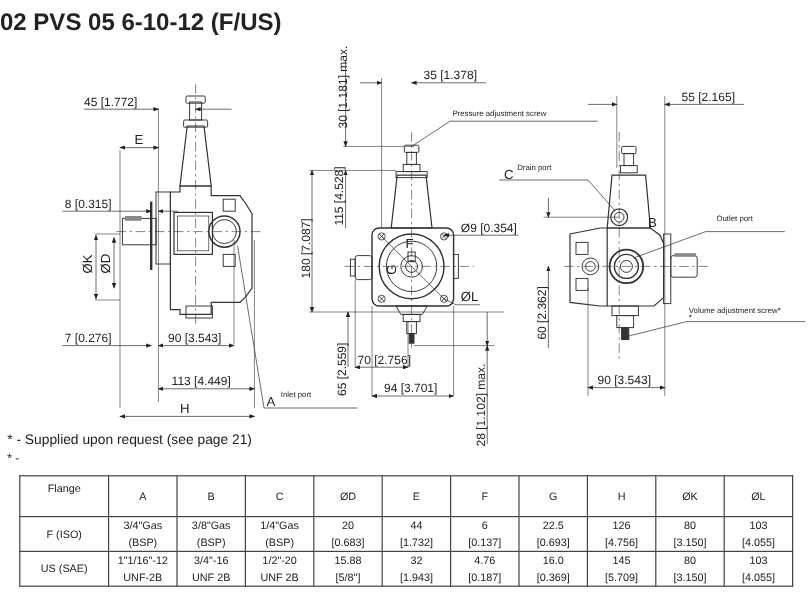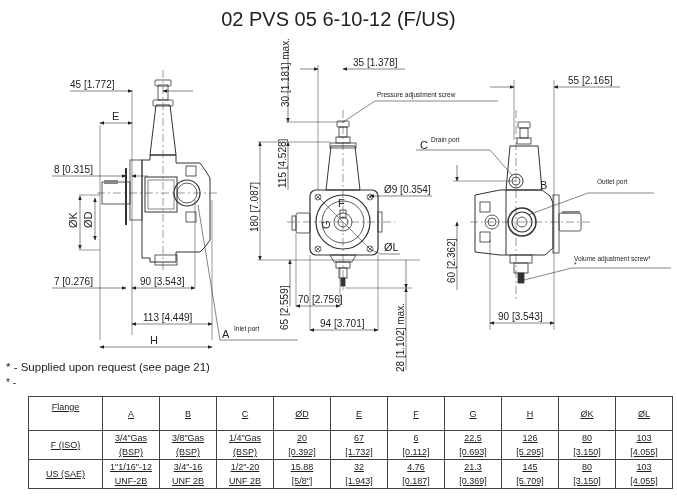--- a/index.html
+++ b/index.html
@@ -1,24 +1,24 @@
 <!DOCTYPE html>
 <html><head>
 <meta charset="utf-8">
 <style>
   html,body{margin:0;padding:0;background:#fff;}
   body{width:677px;height:496px;position:relative;overflow:hidden;font-family:"Liberation Sans",sans-serif;color:#222;}
-  .title{position:absolute;left:0;top:8px;width:677px;text-align:center;font-size:20px;color:#222;}
+  .title{position:absolute;left:0;top:8px;width:677px;font-size:20px;color:#222;font-weight:bold;}
   svg.drawing{position:absolute;left:0;top:0;}
   svg text{font-family:"Liberation Sans",sans-serif;fill:#222;}
   .dim{font-size:10px;}
   .lbl{font-size:6.5px;}
   .let{font-size:11px;}
   .note{position:absolute;left:6px;font-size:11.5px;color:#222;}
-  table.spec{position:absolute;left:28px;top:396px;border-collapse:collapse;font-size:9px;color:#222;text-decoration:underline;}
+  table.spec{position:absolute;left:16px;top:396px;border-collapse:collapse;font-size:9px;color:#222;}
   table.spec td,table.spec th{border:1px solid #444;text-align:center;font-weight:normal;padding:0;line-height:14px;}
   table.spec th{height:30px;}
   table.spec td{height:28px;}
   .c0{width:73px}.c1{width:56px}.c2{width:56px}.c3{width:56px}.c4{width:56px}
   .c5{width:56px}.c6{width:56px}.c7{width:56px}.c8{width:56px}.c9{width:56px}.c10{width:56px}
 </style>
 </head>
 <body>
 
 <div class="title">02 PVS 05 6-10-12 (F/US)</div>
@@ -243,35 +243,35 @@
       <th class="c9">ØK</th>
       <th class="c10">ØL</th>
     </tr>
   </thead>
   <tbody>
     <tr>
       <td>F (ISO)</td>
       <td><span>3/4"Gas</span><br><span>(BSP)</span></td>
       <td><span>3/8"Gas</span><br><span>(BSP)</span></td>
       <td><span>1/4"Gas</span><br><span>(BSP)</span></td>
-      <td><span>20</span><br><span>[0.392]</span></td>
-      <td><span>67</span><br><span>[1.732]</span></td>
-      <td><span>6</span><br><span>[0.112]</span></td>
+      <td><span>20</span><br><span>[0.683]</span></td>
+      <td><span>44</span><br><span>[1.732]</span></td>
+      <td><span>6</span><br><span>[0.137]</span></td>
       <td><span>22.5</span><br><span>[0.693]</span></td>
-      <td><span>126</span><br><span>[5.295]</span></td>
+      <td><span>126</span><br><span>[4.756]</span></td>
       <td><span>80</span><br><span>[3.150]</span></td>
       <td><span>103</span><br><span>[4.055]</span></td>
     </tr>
     <tr>
       <td>US (SAE)</td>
       <td><span>1"1/16"-12</span><br><span>UNF-2B</span></td>
       <td><span>3/4"-16</span><br><span>UNF 2B</span></td>
       <td><span>1/2"-20</span><br><span>UNF 2B</span></td>
       <td><span>15.88</span><br><span>[5/8"]</span></td>
       <td><span>32</span><br><span>[1.943]</span></td>
       <td><span>4.76</span><br><span>[0.187]</span></td>
-      <td><span>21.3</span><br><span>[0.369]</span></td>
+      <td><span>16.0</span><br><span>[0.369]</span></td>
       <td><span>145</span><br><span>[5.709]</span></td>
       <td><span>80</span><br><span>[3.150]</span></td>
       <td><span>103</span><br><span>[4.055]</span></td>
     </tr>
   </tbody>
 </table>
 
 </body></html>

